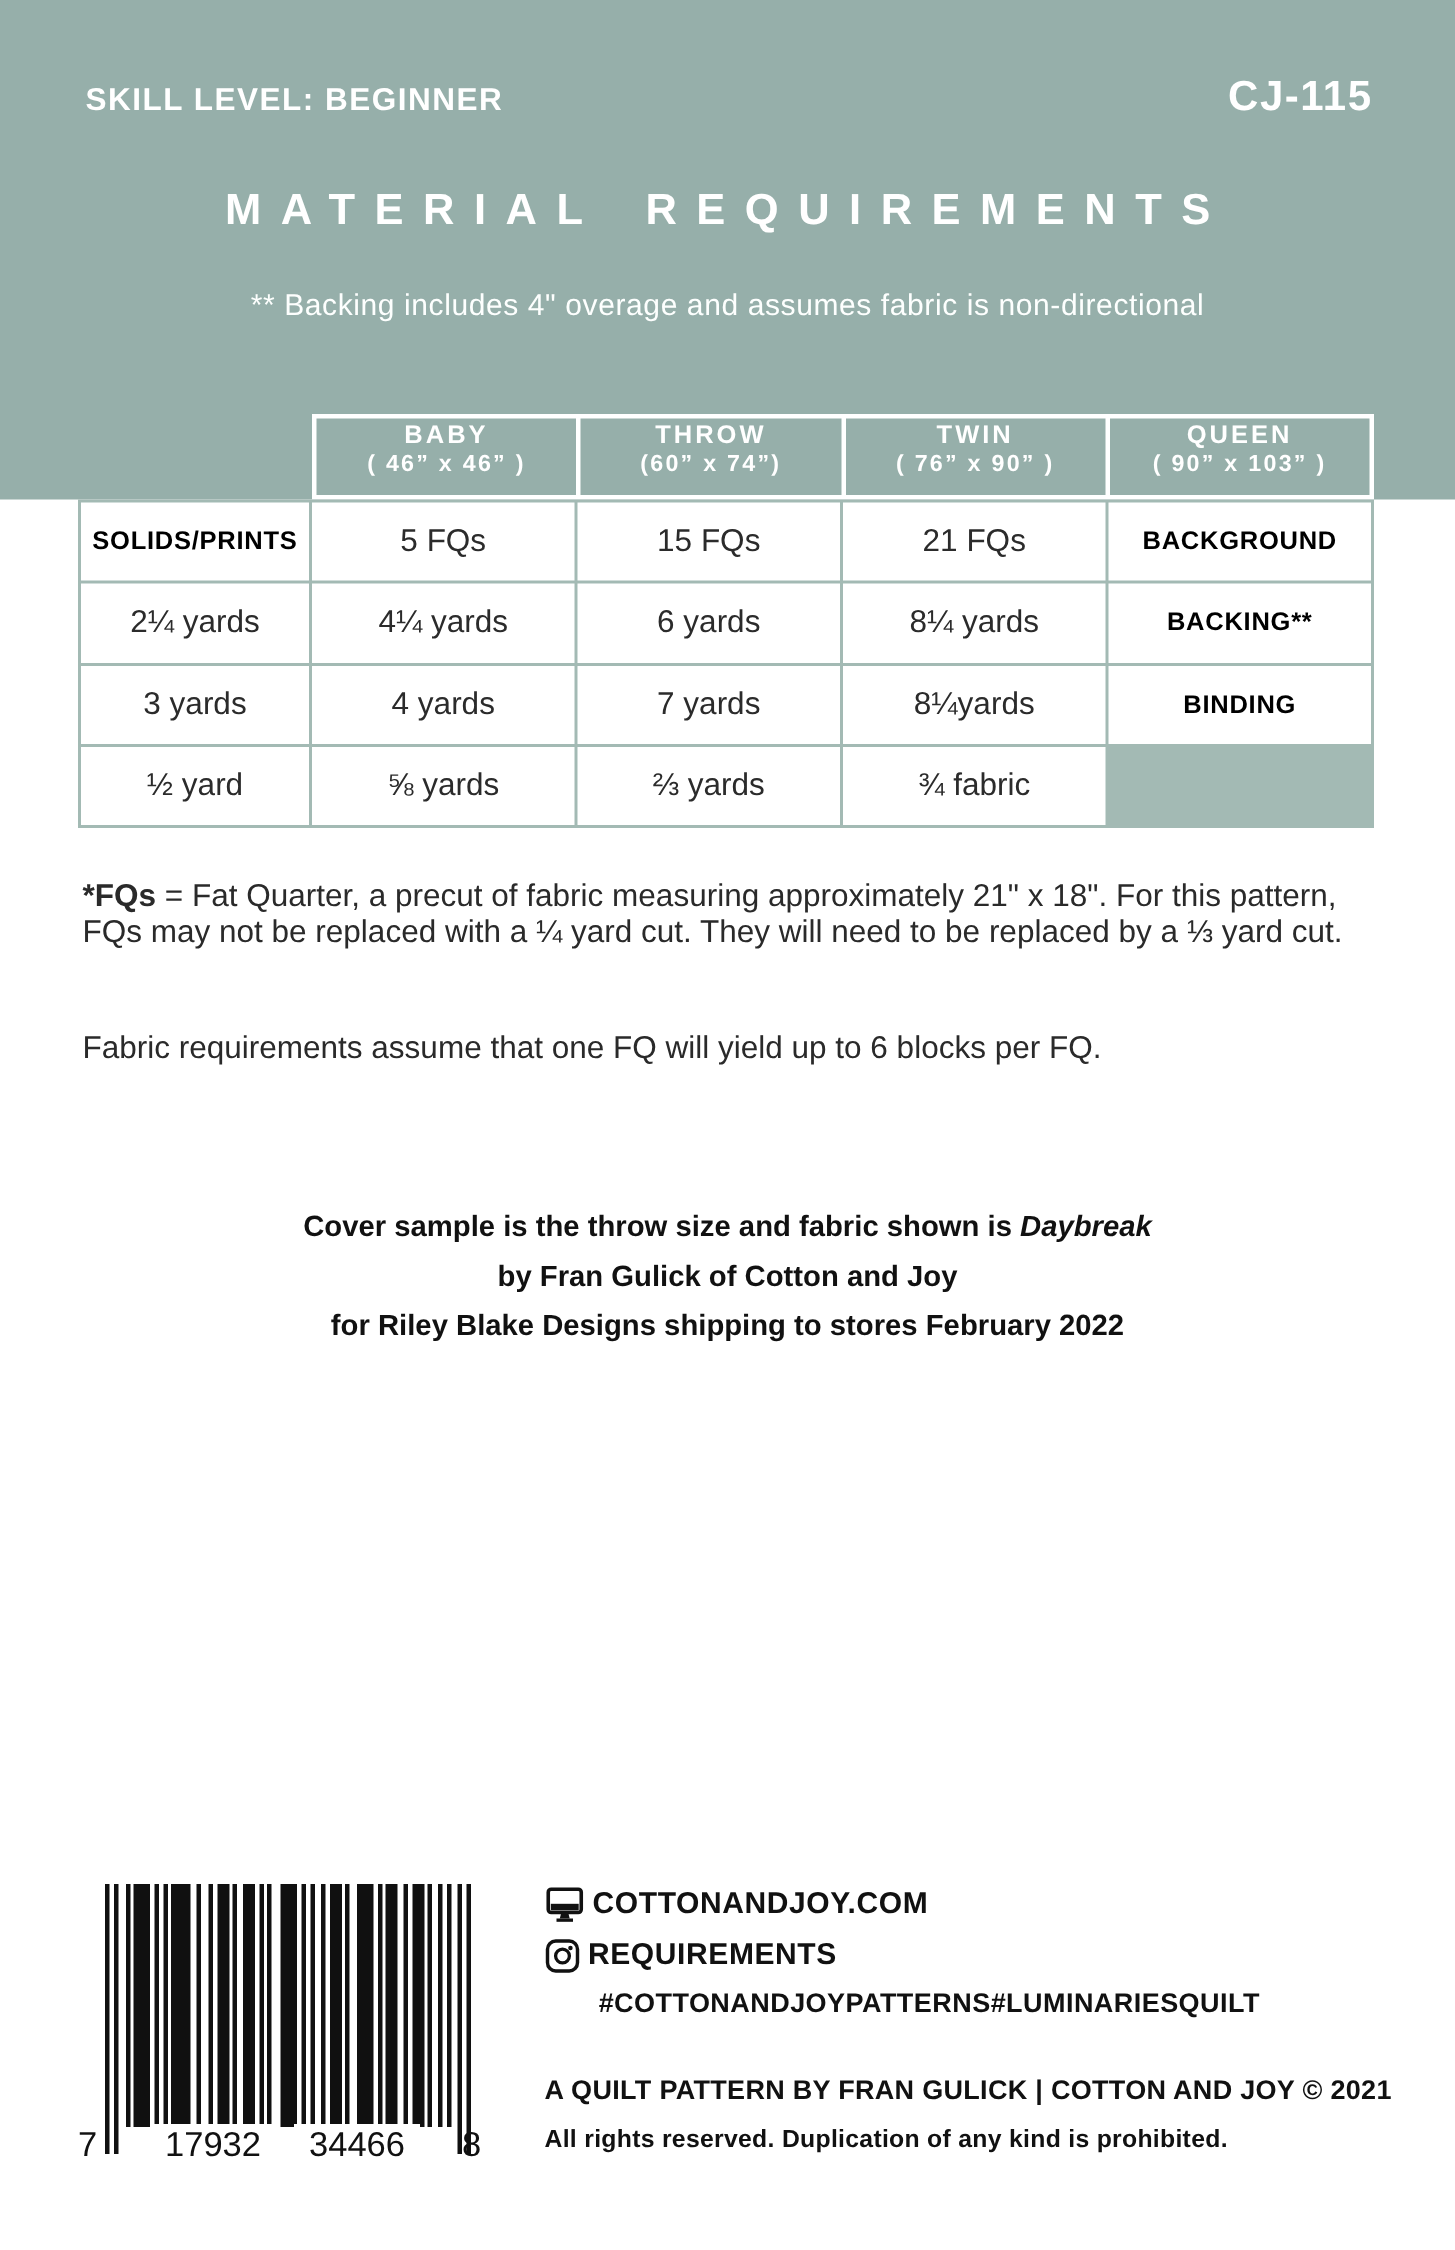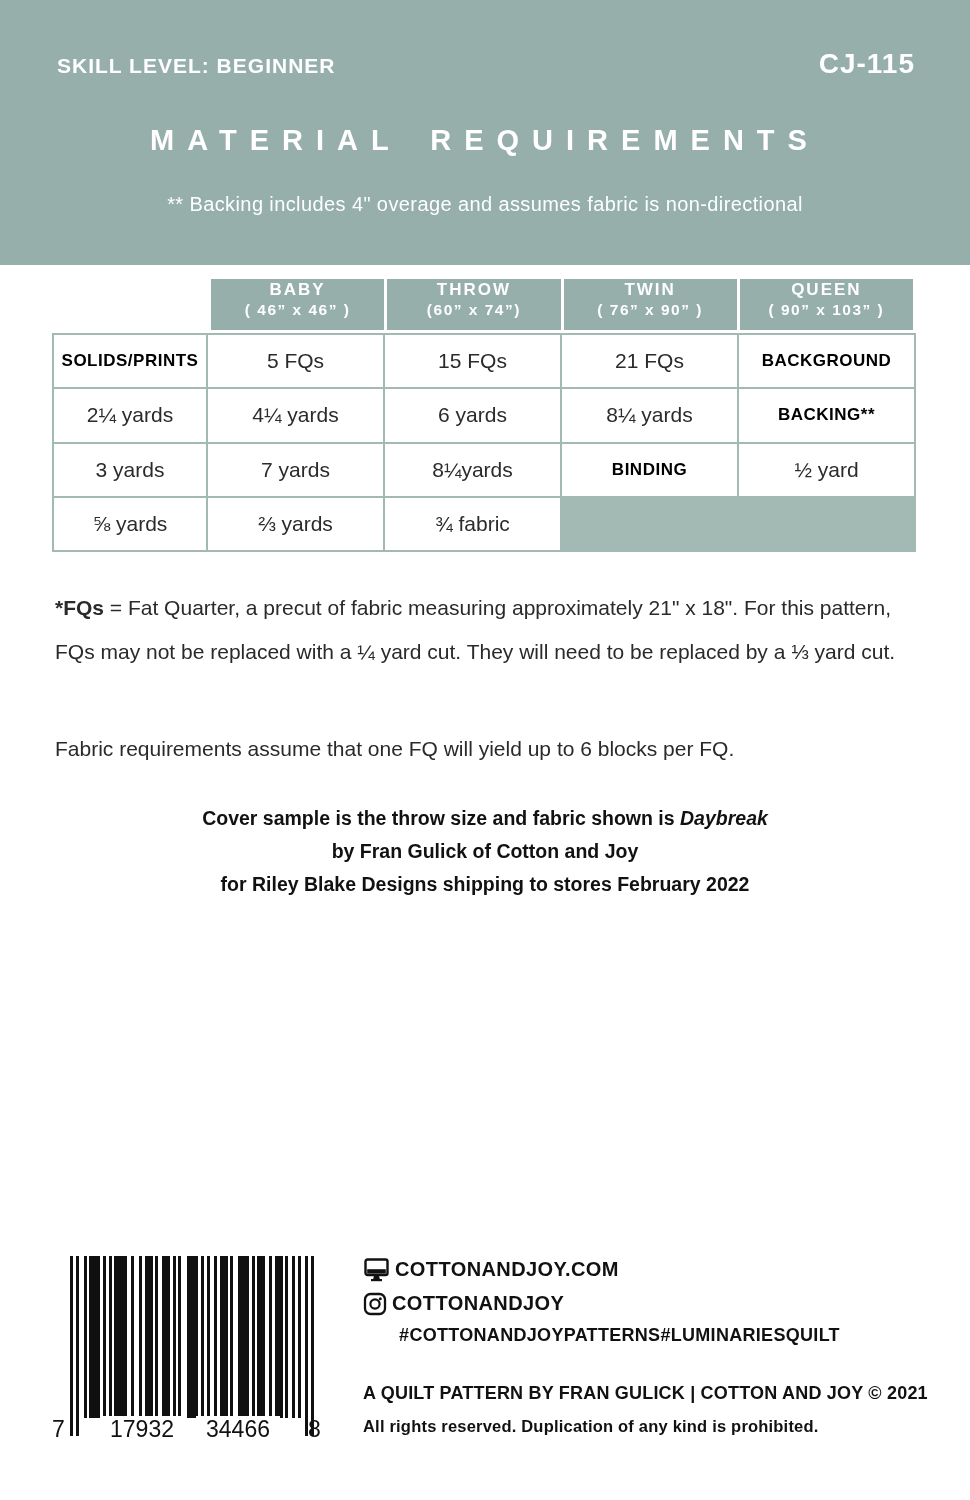--- a/index.html
+++ b/index.html
@@ -13,21 +13,21 @@
     position:relative;
     width:970px;height:1500px;
     background:#ffffff;
     overflow:hidden;
     font-family:"Liberation Sans","DejaVu Sans",sans-serif;
     color:var(--ink);
   }
 
   
   .band{
-    position:absolute;left:0;top:0;width:970px;height:265px;
+    position:absolute;left:0;top:0;width:970px;height:333px;
     background:var(--green);
   }
   .topbar{
     position:absolute;left:57px;right:55px;top:48px;
     display:flex;justify-content:space-between;align-items:baseline;
   }
   .caps{
     font-weight:700;letter-spacing:1px;color:#ffffff;
     font-stretch:condensed;
   }
@@ -76,21 +76,21 @@
   }
   .td.rowlabel{
     font-size:17px;font-weight:700;letter-spacing:.5px;color:#000000;
     font-stretch:condensed;
   }
   .td.value{font-size:21px;color:#2b2b2b;}
 
   
   .notes{
     position:absolute;left:55px;top:586px;width:862px;
-    font-size:21px;line-height:44px;color:#2a2a2a;
+    font-size:21px;line-height:24px;color:#2a2a2a;
   }
   .notes .p2{margin-top:53px;}
   .notes b{font-weight:700;}
 
   
   .cover{
     position:absolute;left:0;right:0;top:802px;
     text-align:center;
     font-size:19.5px;font-weight:700;line-height:33px;color:#111111;
     font-stretch:condensed;
@@ -180,20 +180,21 @@
     <div class="td value">21 FQs</div>
 
     <div class="td rowlabel">BACKGROUND</div>
     <div class="td value">2¼ yards</div>
     <div class="td value">4¼ yards</div>
     <div class="td value">6 yards</div>
     <div class="td value">8¼ yards</div>
 
     <div class="td rowlabel">BACKING**</div>
     <div class="td value">3 yards</div>
+    <div class="td value">4 yards</div>
     <div class="td value">7 yards</div>
     <div class="td value">8¼yards</div>
 
     <div class="td rowlabel">BINDING</div>
     <div class="td value">½ yard</div>
     <div class="td value">⅝ yards</div>
     <div class="td value">⅔ yards</div>
     <div class="td value">¾ fabric</div>
   </div>
 
@@ -256,21 +257,21 @@
         <rect x="8" y="23" width="11" height="2.2" fill="#111"></rect>
       </svg>
       <span class="txt">COTTONANDJOY.COM</span>
     </div>
     <div class="contact-row">
       <svg class="icon" width="24" height="24" viewBox="0 0 24 24">
         <rect x="2" y="2" width="20" height="20" rx="5.5" fill="none" stroke="#111" stroke-width="2.3"></rect>
         <circle cx="12" cy="12" r="4.6" fill="none" stroke="#111" stroke-width="2.2"></circle>
         <circle cx="17.3" cy="6.7" r="1.5" fill="#111"></circle>
       </svg>
-      <span class="txt">COTTONANDJOY</span>
+      <span class="txt">REQUIREMENTS</span>
     </div>
     <div class="hashtags">
       <span>#COTTONANDJOYPATTERNS</span>
       <span>#LUMINARIESQUILT</span>
     </div>
     <div class="credit">A QUILT PATTERN BY FRAN GULICK | COTTON AND JOY © 2021</div>
     <div class="rights">All rights reserved. Duplication of any kind is prohibited.</div>
   </div>
 
 </div>

